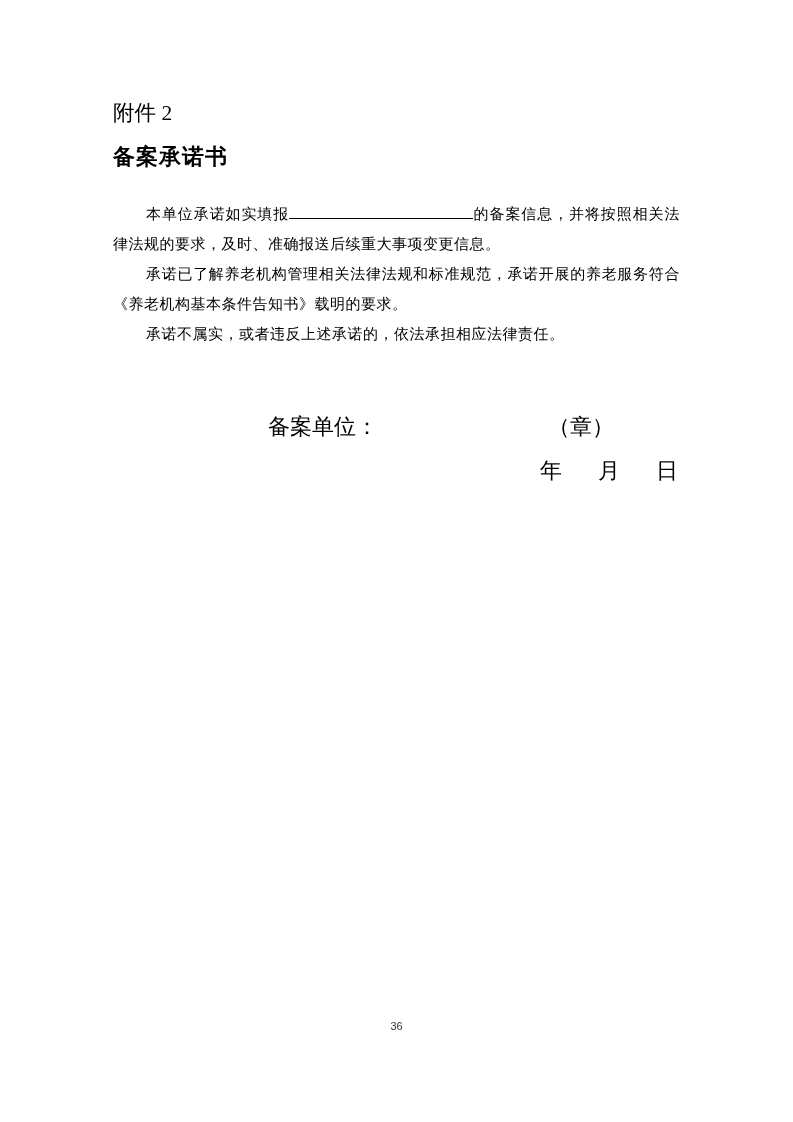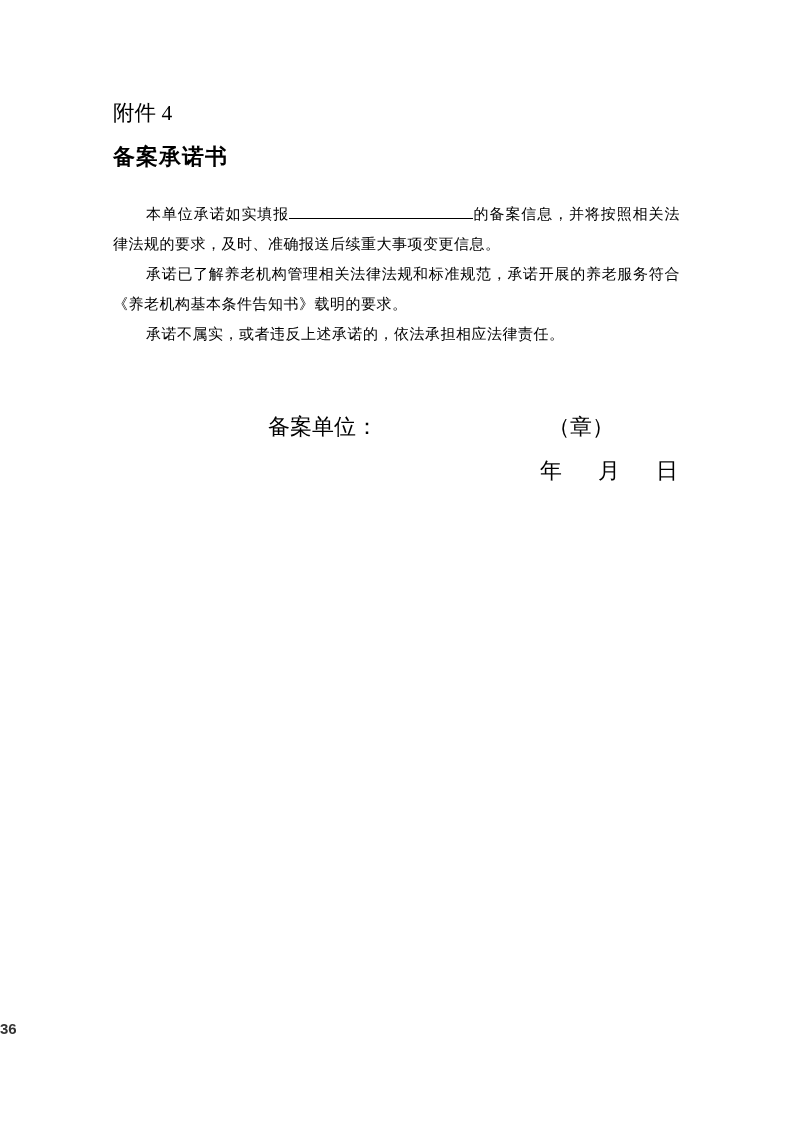--- a/index.html
+++ b/index.html
@@ -69,34 +69,33 @@
     display: flex;
     justify-content: flex-end;
     gap: 36px;
     padding-right: 2px;
   }
   .page-number {
     position: absolute;
     top: 1020px;
     left: 0;
     width: 100%;
-    text-align: left;
-    font-size: 15px;
+    text-align: center;
+    font-size: 11px;
     font-family: "Liberation Sans", "DejaVu Sans", sans-serif;
     color: #333333;
-    font-weight: bold;
   }
 </style>
 </head>
 <body>
 
 <div class="page">
   <div class="content">
 
-    <div class="attachment-label">附件 4</div>
+    <div class="attachment-label">附件 2</div>
 
     <div class="doc-title">备案承诺书</div>
 
     <div class="body-text">
       <p><span>本单位承诺如实填报</span><span class="blank-line"></span><span>的备案信息，并将按照相关法律法规的要求，及时、准确报送后续重大事项变更信息。</span></p>
 
       <p>承诺已了解养老机构管理相关法律法规和标准规范，承诺开展的养老服务符合《养老机构基本条件告知书》载明的要求。</p>
 
 
 

